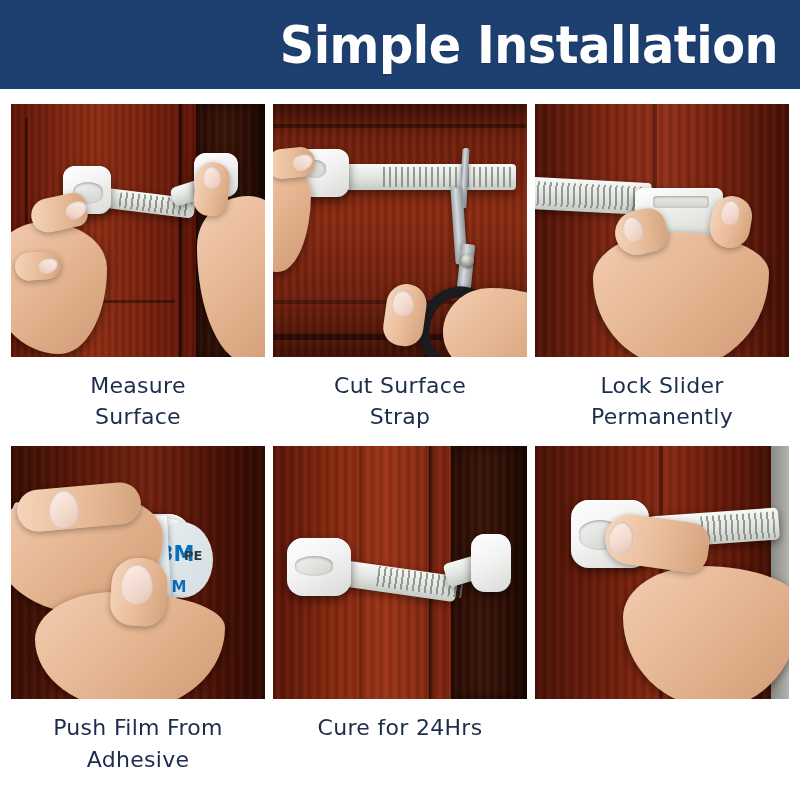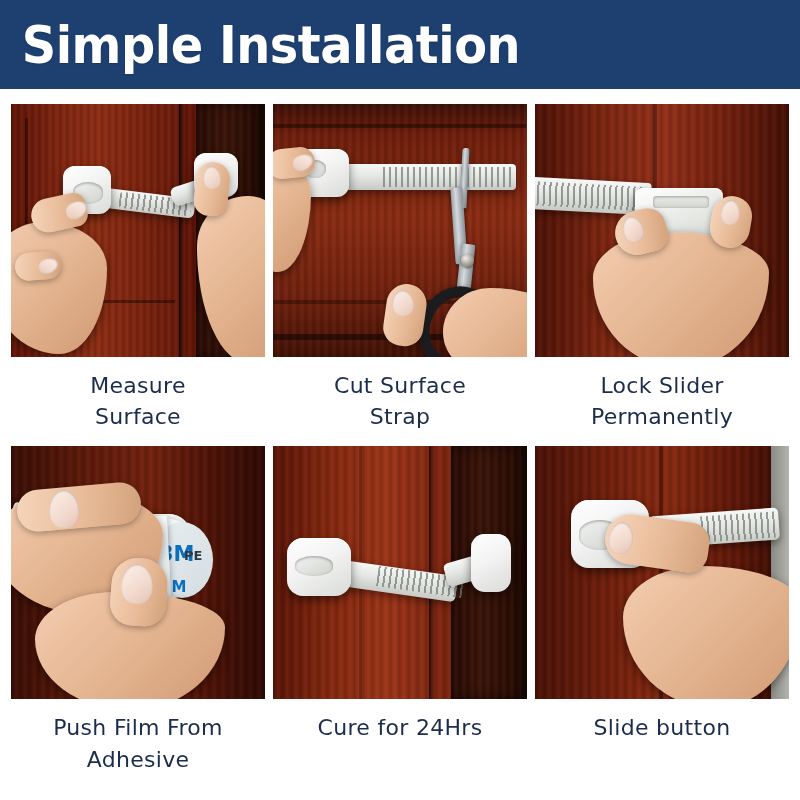--- a/index.html
+++ b/index.html
@@ -23,21 +23,21 @@
   
   .banner {
     position: absolute;
     left: 0;
     top: 0;
     width: 800px;
     height: 89px;
     background: #1d4071;
     display: flex;
     align-items: center;
-    justify-content: flex-start;
+    justify-content: flex-end;
   }
   .banner-title {
     color: #ffffff;
     font-family: "DejaVu Sans", sans-serif;
     font-size: 52px;
     font-weight: bold;
     letter-spacing: -0.5px;
     line-height: 1;
     transform: scaleX(0.92);
     text-shadow: 0 1px 2px rgba(0,0,0,0.18);
@@ -387,18 +387,17 @@
         <div class="ribs" style="left:166px; top:68px; width:74px; height:26px; transform:rotate(-4deg);"></div>
 
         <div class="lock-head" style="left:36px; top:54px; width:78px; height:68px; border-radius:18px;"></div>
         <div class="lock-btn" style="left:44px; top:74px; width:42px; height:30px;"></div>
 
         <div class="hand" style="left:88px; top:120px; width:178px; height:142px; border-radius:44% 56% 48% 52% / 36% 28% 72% 64%;"></div>
         <div class="finger" style="left:70px; top:72px; width:104px; height:50px; border-radius:26px 20px 20px 26px; transform:rotate(8deg);"></div>
         <div class="nail" style="left:74px; top:76px; width:24px; height:32px; transform:rotate(10deg);"></div>
       </div>
       <div class="caption">
-        <span class="ln">Slide button</span>
       </div>
     </div>
 
   </div>
 </div>
 
 </body></html>

